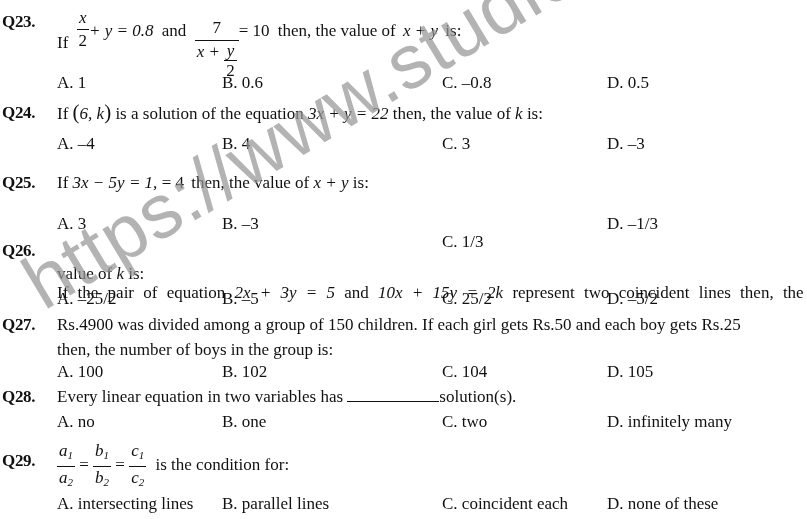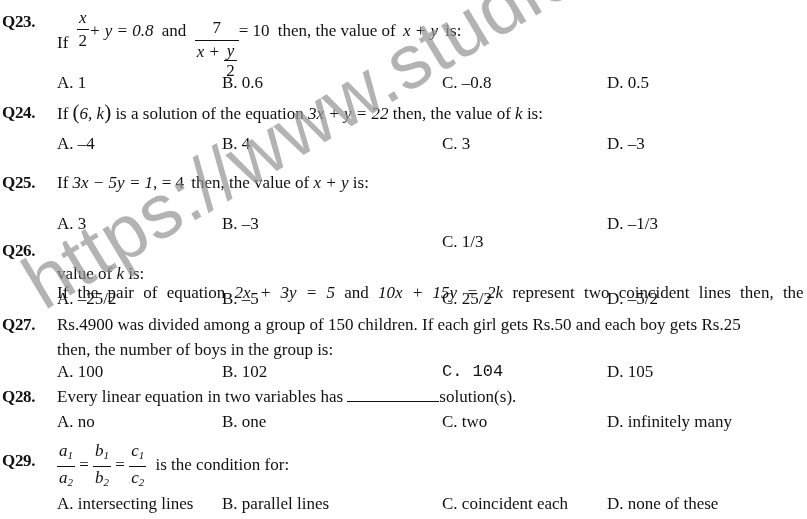--- a/index.html
+++ b/index.html
@@ -173,21 +173,21 @@
     <span class="opt optC" style="top:289px;">C. 25/2</span>
     <span class="opt optD" style="top:289px;">D. –5/2</span>
   </div>
 
   <div>
     <span class="qnum" style="top:315px;">Q27.</span>
     <div class="line" style="top:315px;">Rs.4900 was divided among a group of 150 children. If each girl gets Rs.50 and each boy gets Rs.25</div>
     <div class="line" style="top:340px;">then, the number of boys in the group is:</div>
     <span class="opt optA" style="top:362px;">A. 100</span>
     <span class="opt optB" style="top:362px;">B. 102</span>
-    <span class="opt optC" style="top:362px;font-family:Liberation Mono, monospace;">C. 104</span>
+    <span class="opt optC" style="top:362px;">C. 104</span>
     <span class="opt optD" style="top:362px;">D. 105</span>
   </div>
 
   <div>
     <span class="qnum" style="top:387px;">Q28.</span>
     <div class="line" style="top:387px;">
       <span>Every linear equation in two variables has</span>
       <span class="blank"></span><span>solution(s).</span>
     </div>
     <span class="opt optA" style="top:412px;">A. no</span>

